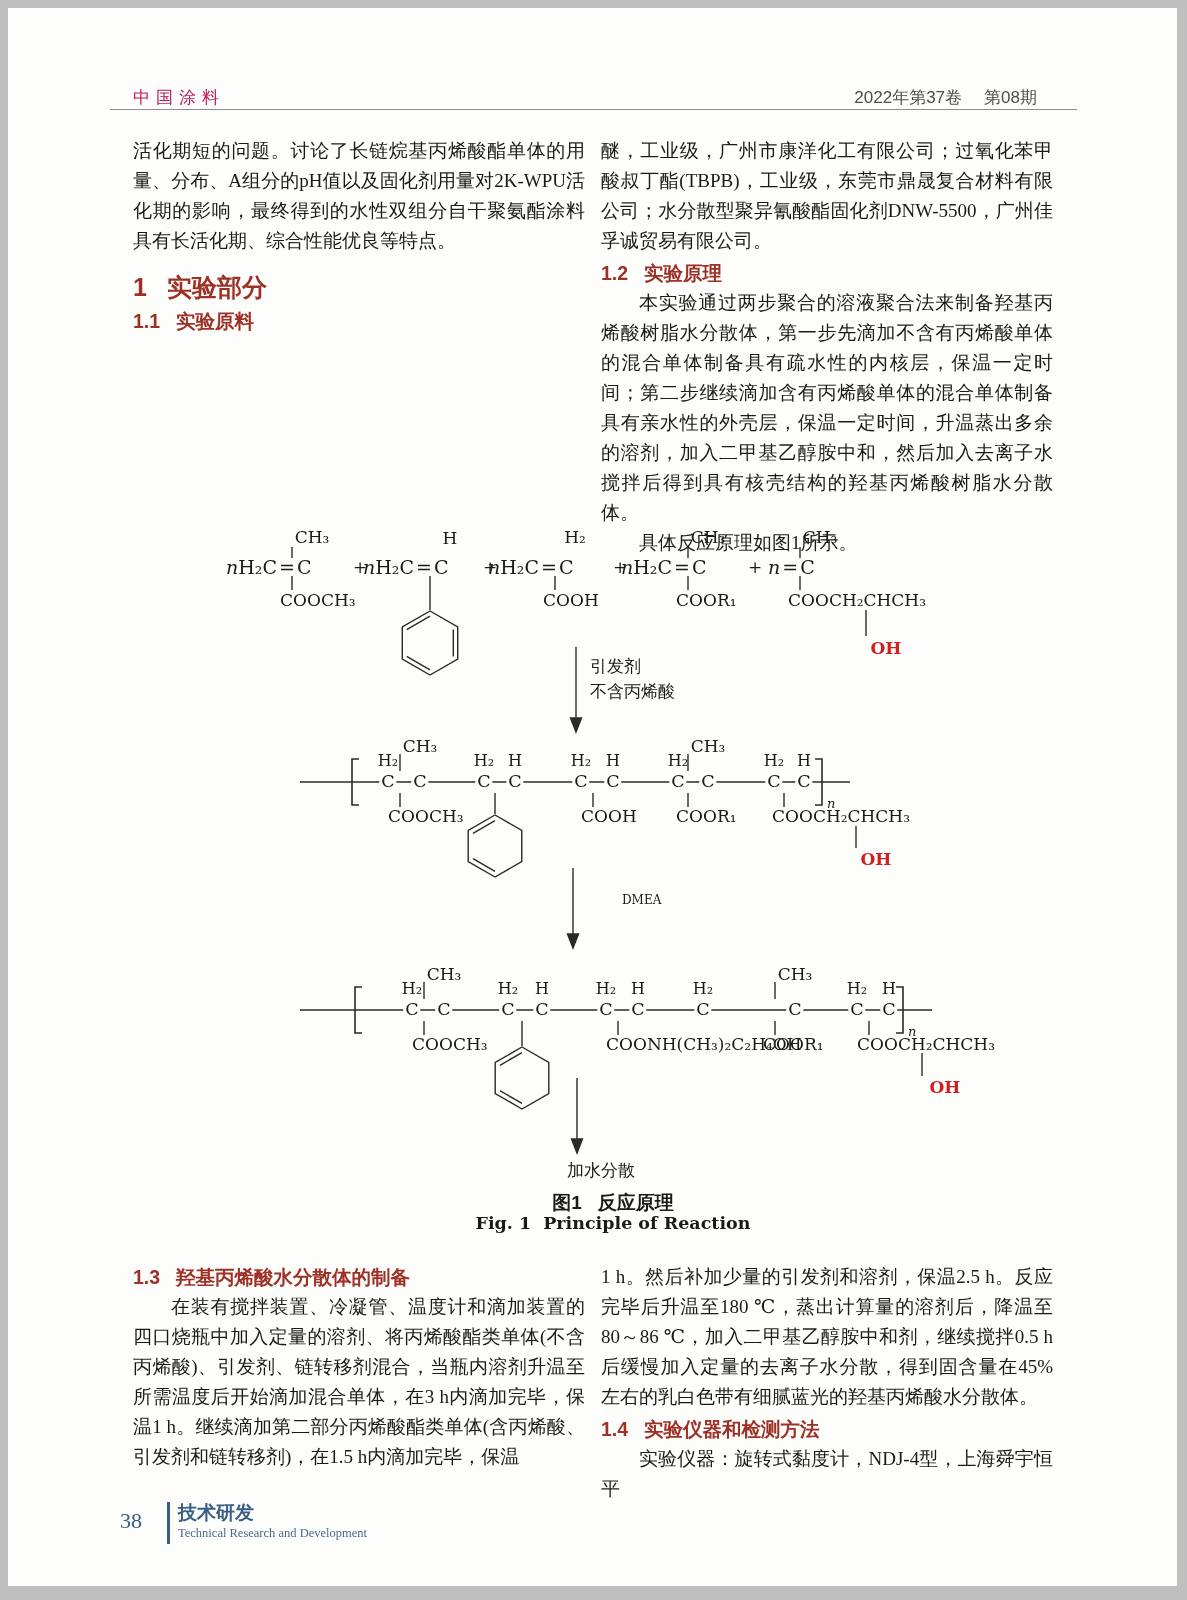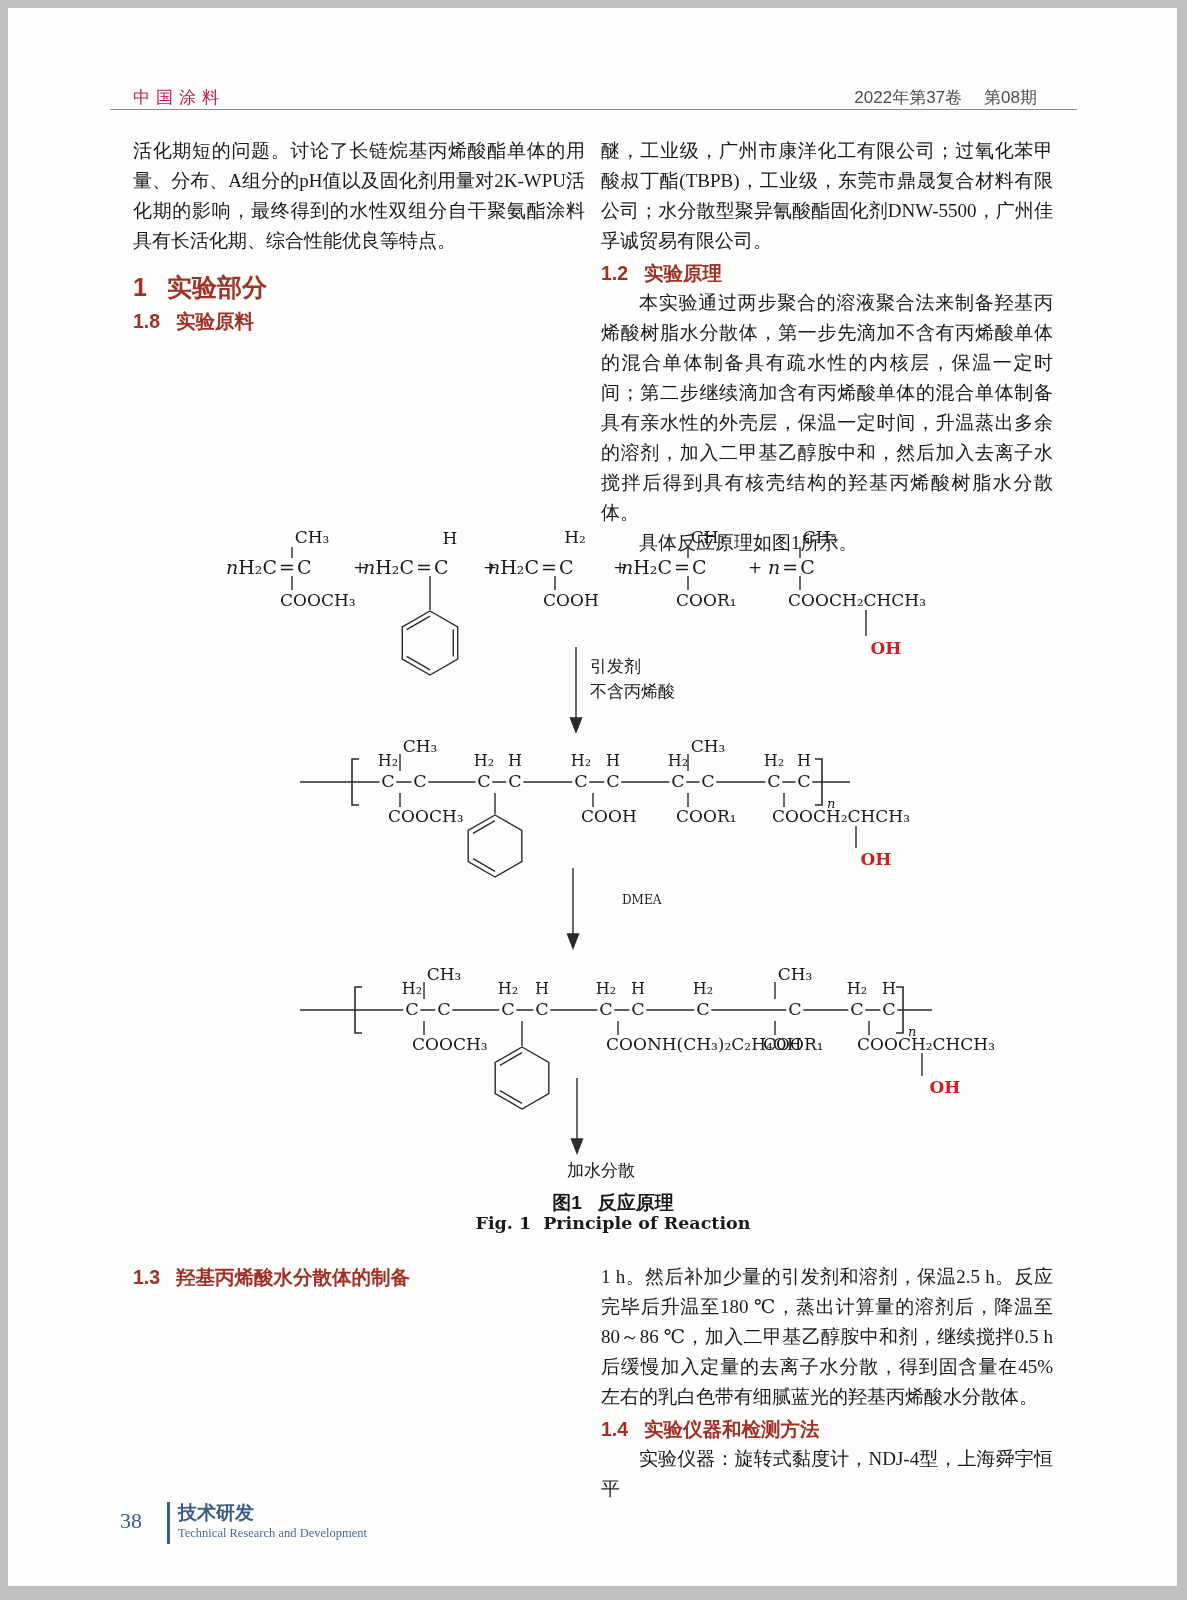--- a/index.html
+++ b/index.html
@@ -48,21 +48,21 @@
 <div class="page">
 
   <div class="hdr-journal">中国涂料</div>
   <div class="hdr-issue"><span>2022年第37卷</span><span>第08期</span></div>
   <div class="hdr-rule"></div>
 
   <div class="cols" style="top:128px;">
     <div class="col">
       <p>活化期短的问题。讨论了长链烷基丙烯酸酯单体的用量、分布、A组分的pH值以及固化剂用量对2K-WPU活化期的影响，最终得到的水性双组分自干聚氨酯涂料具有长活化期、综合性能优良等特点。</p>
       <h1 class="sec"><span class="num">1</span><span>实验部分</span></h1>
-      <h2 class="sec"><span class="num">1.8</span><span>实验原料</span></h2>
+      <h2 class="sec"><span class="num">1.1</span><span>实验原料</span></h2>
     </div>
     <div class="col">
       <p>醚，工业级，广州市康洋化工有限公司；过氧化苯甲酸叔丁酯(TBPB)，工业级，东莞市鼎晟复合材料有限公司；水分散型聚异氰酸酯固化剂DNW-5500，广州佳孚诚贸易有限公司。</p>
       <h2 class="sec"><span class="num">1.2</span><span>实验原理</span></h2>
       <p class="ind">本实验通过两步聚合的溶液聚合法来制备羟基丙烯酸树脂水分散体，第一步先滴加不含有丙烯酸单体的混合单体制备具有疏水性的内核层，保温一定时间；第二步继续滴加含有丙烯酸单体的混合单体制备具有亲水性的外壳层，保温一定时间，升温蒸出多余的溶剂，加入二甲基乙醇胺中和，然后加入去离子水搅拌后得到具有核壳结构的羟基丙烯酸树脂水分散体。</p>
       <p class="ind">具体反应原理如图1所示。</p>
     </div>
   </div>
 
   <div class="figure">
@@ -220,20 +220,21 @@
 
     <span class="fl flc" style="left:581px;top:660px">加水分散</span>
 
     <span class="fl flc capzh" style="left:593px;top:692px"><span class="gap">图1</span><span>反应原理</span></span>
     <span class="fl flc capen" style="left:593px;top:714px"><span class="gap">Fig. 1</span><span>Principle of Reaction</span></span>
   </div>
 
   <div class="cols" style="top:1254px;">
     <div class="col">
       <h2 class="sec" style="margin-top:0"><span class="num">1.3</span><span>羟基丙烯酸水分散体的制备</span></h2>
+      <p class="ind">在装有搅拌装置、冷凝管、温度计和滴加装置的四口烧瓶中加入定量的溶剂、将丙烯酸酯类单体(不含丙烯酸)、引发剂、链转移剂混合，当瓶内溶剂升温至所需温度后开始滴加混合单体，在3 h内滴加完毕，保温1 h。继续滴加第二部分丙烯酸酯类单体(含丙烯酸、引发剂和链转移剂)，在1.5 h内滴加完毕，保温</p>
     </div>
     <div class="col">
       <p>1 h。然后补加少量的引发剂和溶剂，保温2.5 h。反应完毕后升温至180 ℃，蒸出计算量的溶剂后，降温至80～86 ℃，加入二甲基乙醇胺中和剂，继续搅拌0.5 h后缓慢加入定量的去离子水分散，得到固含量在45%左右的乳白色带有细腻蓝光的羟基丙烯酸水分散体。</p>
       <h2 class="sec"><span class="num">1.4</span><span>实验仪器和检测方法</span></h2>
       <p class="ind">实验仪器：旋转式黏度计，NDJ-4型，上海舜宇恒平</p>
     </div>
   </div>
 
   <div class="ft-num">38</div>
   <div class="ft-bar"></div>

